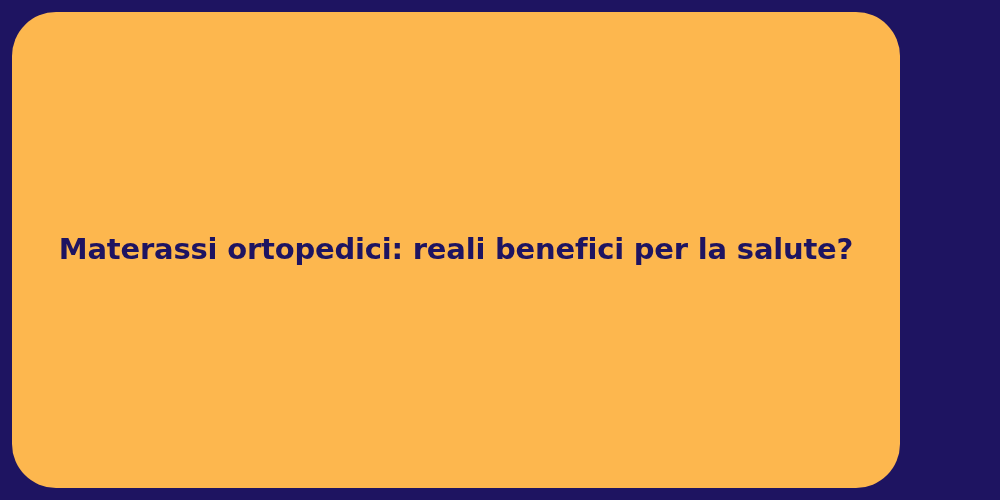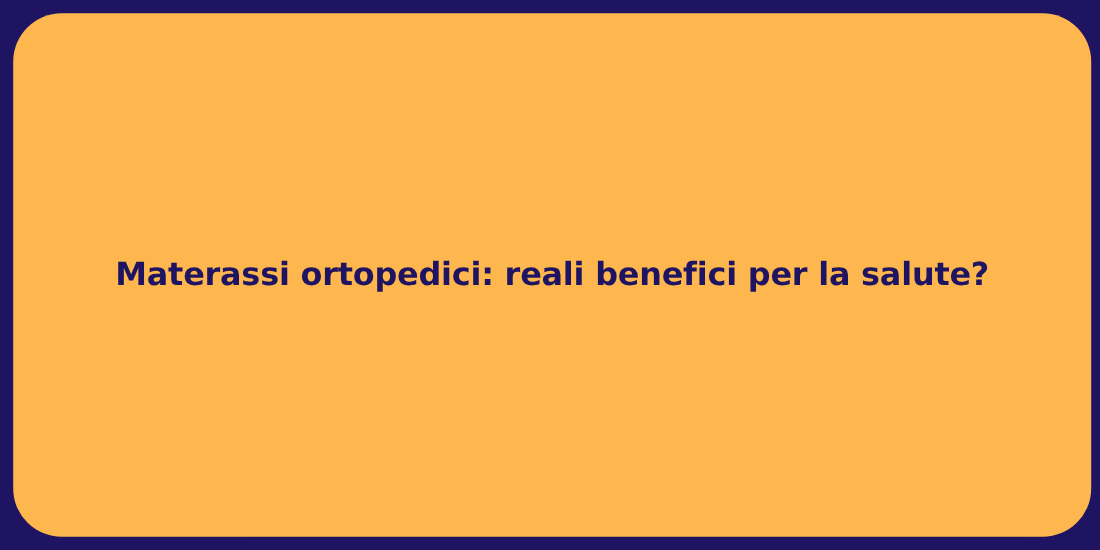--- a/index.html
+++ b/index.html
@@ -23,21 +23,21 @@
     box-sizing: border-box;
     display: flex;
     align-items: center;
     justify-content: center;
   }
 
   .card {
     position: absolute;
     left: 12px;
     top: 12px;
-    width: 980px;
+    width: 888px;
     height: 476px;
     background: #fdb74e;
     border-radius: 44px;
     box-sizing: border-box;
     display: flex;
     align-items: center;
     justify-content: center;
     overflow: hidden;
   }
 

